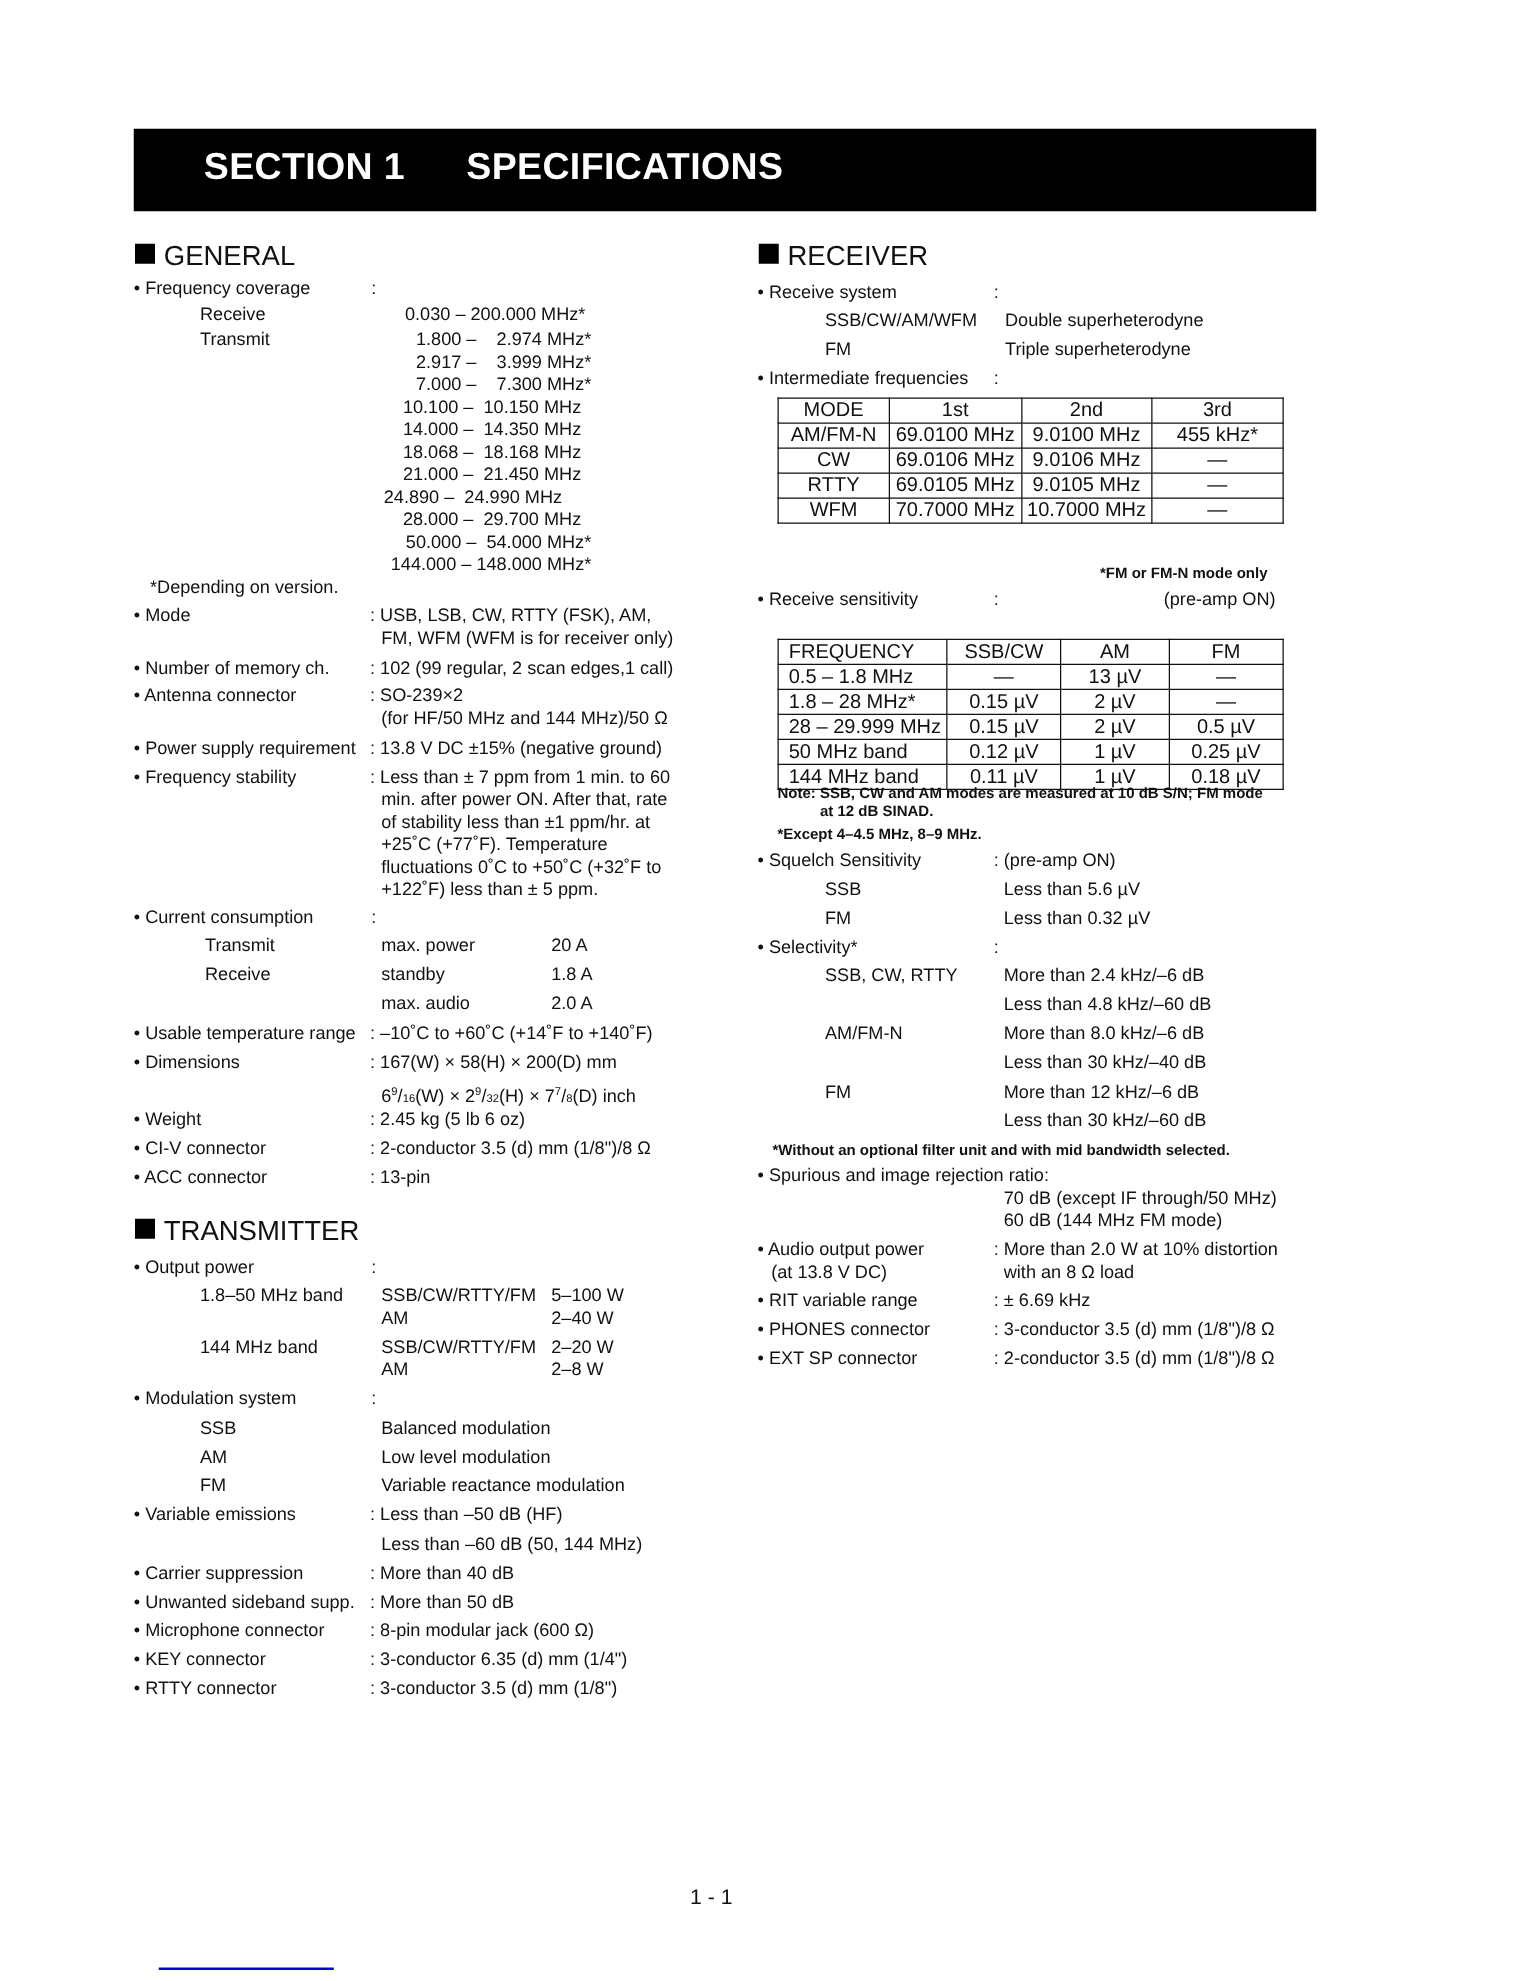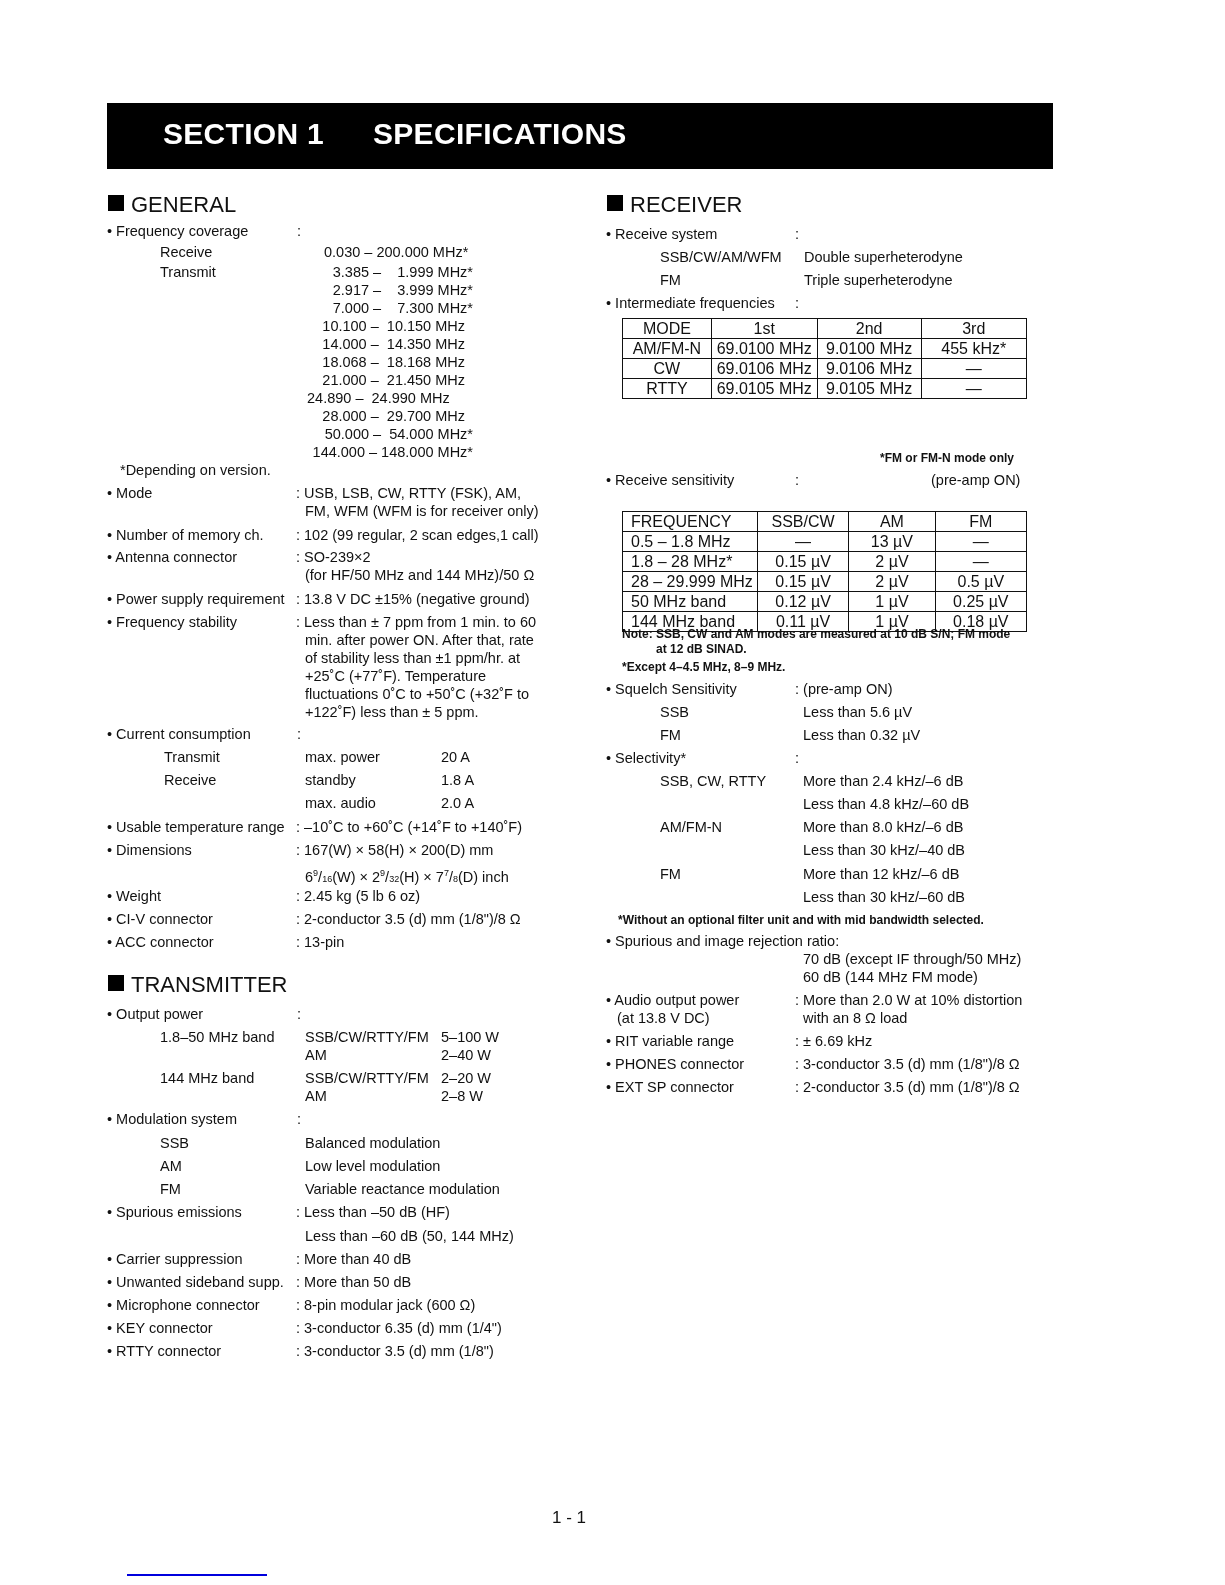--- a/index.html
+++ b/index.html
@@ -31,21 +31,21 @@
   <span style="left:56px">SECTION 1</span>
   <span style="left:266px">SPECIFICATIONS</span>
 </div>
 
 <div class="sec-head" style="left:108px;top:192px"><span class="sq"></span><span>GENERAL</span></div>
 <div class="t" style="left:107px;top:222px">• Frequency coverage</div>
 <div class="t" style="left:297px;top:222px">:</div>
 <div class="t" style="left:160px;top:243px">Receive</div>
 <div class="t" style="left:324px;top:243px">0.030 – 200.000 MHz*</div>
 <div class="t" style="left:160px;top:263px">Transmit</div>
-<div class="t" style="left:307px;top:263px;width:166px;text-align:right;white-space:pre">3.385 –    1.999 MHz*</div>
+<div class="t" style="left:307px;top:263px;width:166px;text-align:right;white-space:pre">1.800 –    2.974 MHz*</div>
 <div class="t" style="left:307px;top:281px;width:166px;text-align:right;white-space:pre">2.917 –    3.999 MHz*</div>
 <div class="t" style="left:307px;top:299px;width:166px;text-align:right;white-space:pre">7.000 –    7.300 MHz*</div>
 <div class="t" style="left:307px;top:317px;width:158px;text-align:right;white-space:pre">10.100 –  10.150 MHz</div>
 <div class="t" style="left:307px;top:335px;width:158px;text-align:right;white-space:pre">14.000 –  14.350 MHz</div>
 <div class="t" style="left:307px;top:353px;width:158px;text-align:right;white-space:pre">18.068 –  18.168 MHz</div>
 <div class="t" style="left:307px;top:371px;width:158px;text-align:right;white-space:pre">21.000 –  21.450 MHz</div>
 <div class="t" style="left:307px;top:389px;width:158px;text-align:left;white-space:pre">24.890 –  24.990 MHz</div>
 <div class="t" style="left:307px;top:407px;width:158px;text-align:right;white-space:pre">28.000 –  29.700 MHz</div>
 <div class="t" style="left:307px;top:425px;width:166px;text-align:right;white-space:pre">50.000 –  54.000 MHz*</div>
 <div class="t" style="left:307px;top:443px;width:166px;text-align:right;white-space:pre">144.000 – 148.000 MHz*</div>
@@ -105,21 +105,21 @@
 <div class="t" style="left:305px;top:1087px">AM</div>
 <div class="t" style="left:441px;top:1087px">2–8 W</div>
 <div class="t" style="left:107px;top:1110px">• Modulation system</div>
 <div class="t" style="left:297px;top:1110px">:</div>
 <div class="t" style="left:160px;top:1134px">SSB</div>
 <div class="t" style="left:305px;top:1134px">Balanced modulation</div>
 <div class="t" style="left:160px;top:1157px">AM</div>
 <div class="t" style="left:305px;top:1157px">Low level modulation</div>
 <div class="t" style="left:160px;top:1180px">FM</div>
 <div class="t" style="left:305px;top:1180px">Variable reactance modulation</div>
-<div class="t" style="left:107px;top:1203px">• Spurious emissions</div>
+<div class="t" style="left:107px;top:1203px">• Variable emissions</div>
 <div class="t" style="left:296px;top:1203px">: Less than –50 dB (HF)</div>
 <div class="t" style="left:305px;top:1227px">Less than –60 dB (50, 144 MHz)</div>
 <div class="t" style="left:107px;top:1250px">• Carrier suppression</div>
 <div class="t" style="left:296px;top:1250px">: More than 40 dB</div>
 <div class="t" style="left:107px;top:1273px">• Unwanted sideband supp.</div>
 <div class="t" style="left:296px;top:1273px">: More than 50 dB</div>
 <div class="t" style="left:107px;top:1296px">• Microphone connector</div>
 <div class="t" style="left:296px;top:1296px">: 8-pin modular jack (600 Ω)</div>
 <div class="t" style="left:107px;top:1319px">• KEY connector</div>
 <div class="t" style="left:296px;top:1319px">: 3-conductor 6.35 (d) mm (1/4")</div>
@@ -159,20 +159,26 @@
   <tr>
     <td>CW</td>
     <td>69.0106 MHz</td>
     <td>9.0106 MHz</td>
     <td>—</td>
   </tr>
   <tr>
     <td>RTTY</td>
     <td>69.0105 MHz</td>
     <td>9.0105 MHz</td>
+    <td>—</td>
+  </tr>
+  <tr>
+    <td>WFM</td>
+    <td>70.7000 MHz</td>
+    <td>10.7000 MHz</td>
     <td>—</td>
   </tr>
 </tbody>
   </table>
 <div class="t small" style="left:880px;top:449px">*FM or FM-N mode only</div>
 
 <div class="t" style="left:606px;top:471px">• Receive sensitivity</div>
 <div class="t" style="left:795px;top:471px">:</div>
 <div class="t" style="left:931px;top:471px">(pre-amp ON)</div>
 

